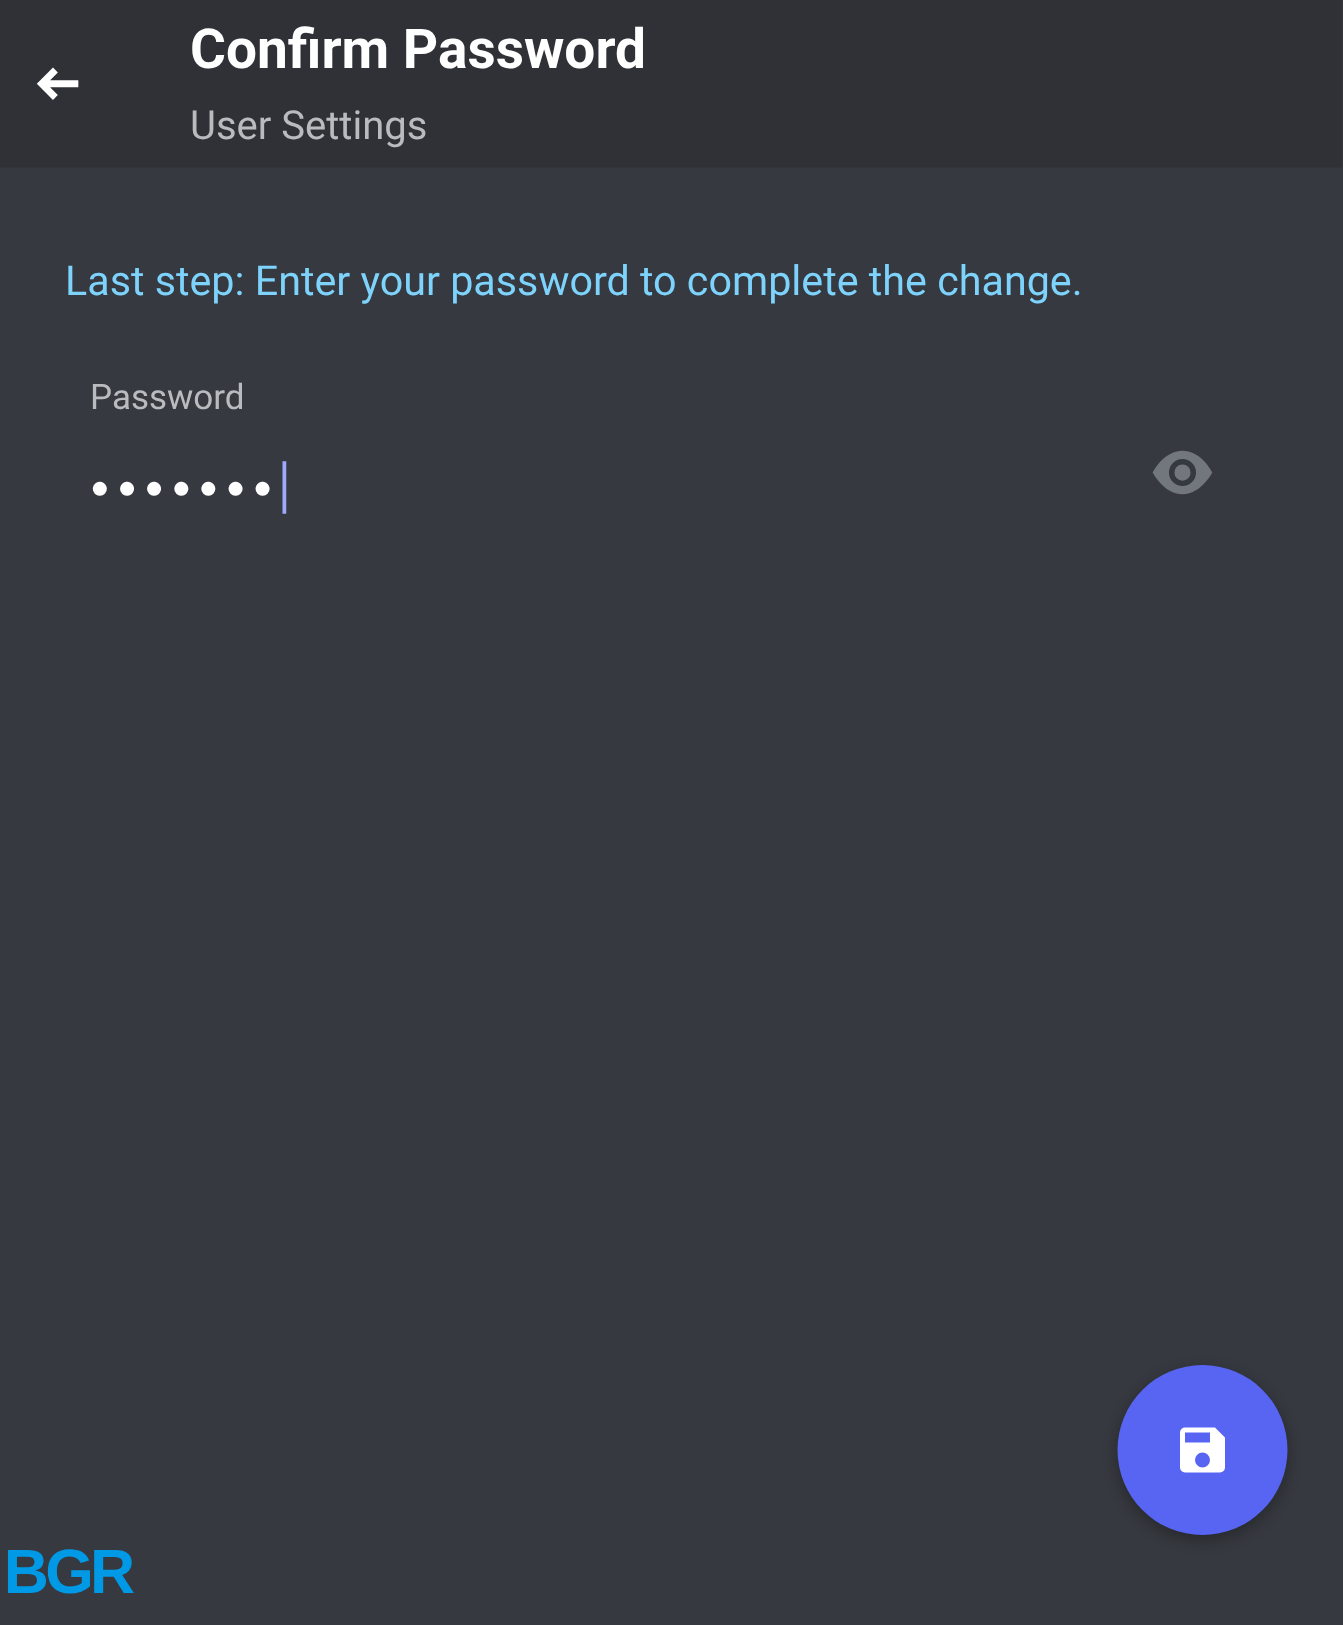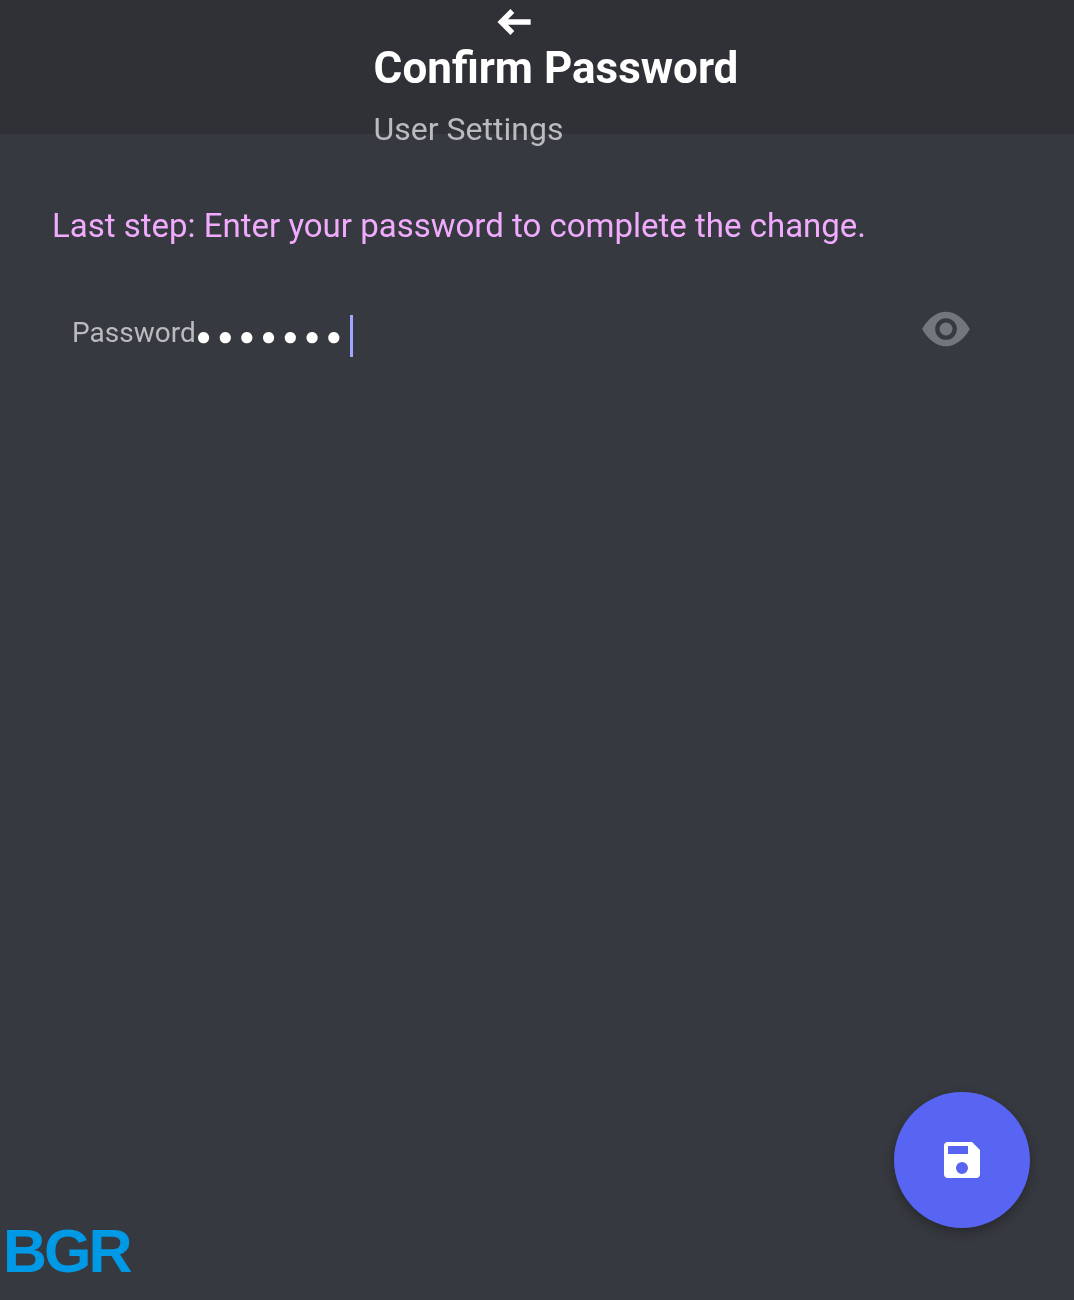--- a/index.html
+++ b/index.html
@@ -15,22 +15,21 @@
       font-family: -apple-system, BlinkMacSystemFont, "Segoe UI", Roboto, Helvetica, Arial, sans-serif;
       overflow: hidden;
       position: relative;
     }
     
     .header {
       background-color: #2f3136;
       height: 134px;
       display: flex;
       align-items: center;
-      padding-left: 38px;
-      flex-direction: column;
+      padding-left: 24px;
     }
     
     .back-button {
       width: 48px;
       height: 48px;
       display: flex;
       align-items: center;
       justify-content: center;
       cursor: pointer;
       margin-right: 80px;
@@ -61,36 +60,38 @@
       font-size: 32px;
       font-weight: 400;
       margin-top: 18px;
     }
     
     .content {
       padding: 72px 60px 0 52px;
     }
     
     .instruction {
-      color: #f0abfc;
+      color: #7dd3fc;
       font-size: 33px;
       font-weight: 400;
       margin-bottom: 56px;
     }
     
     .password-field-container {
       display: flex;
       align-items: flex-end;
       justify-content: space-between;
       padding-left: 20px;
       padding-right: 40px;
     }
     
     .password-field-wrapper {
       display: flex;
+      flex-direction: column;
+      gap: 24px;
     }
     
     .password-label {
       color: #b9bbbe;
       font-size: 28px;
       font-weight: 400;
       margin-bottom: 12px;
     }
     
     .password-input-row {
@@ -151,21 +152,21 @@
       width: 48px;
       height: 48px;
       fill: #ffffff;
     }
     
     .watermark {
       position: absolute;
       left: 3px;
       bottom: 14px;
       color: #0099e5;
-      font-size: 61px;
+      font-size: 50px;
       font-weight: 900;
       font-family: Arial, sans-serif;
       letter-spacing: -3px;
     }
   </style>
 </head>
 <body>
 
 <div class="header">
   <div class="back-button">

